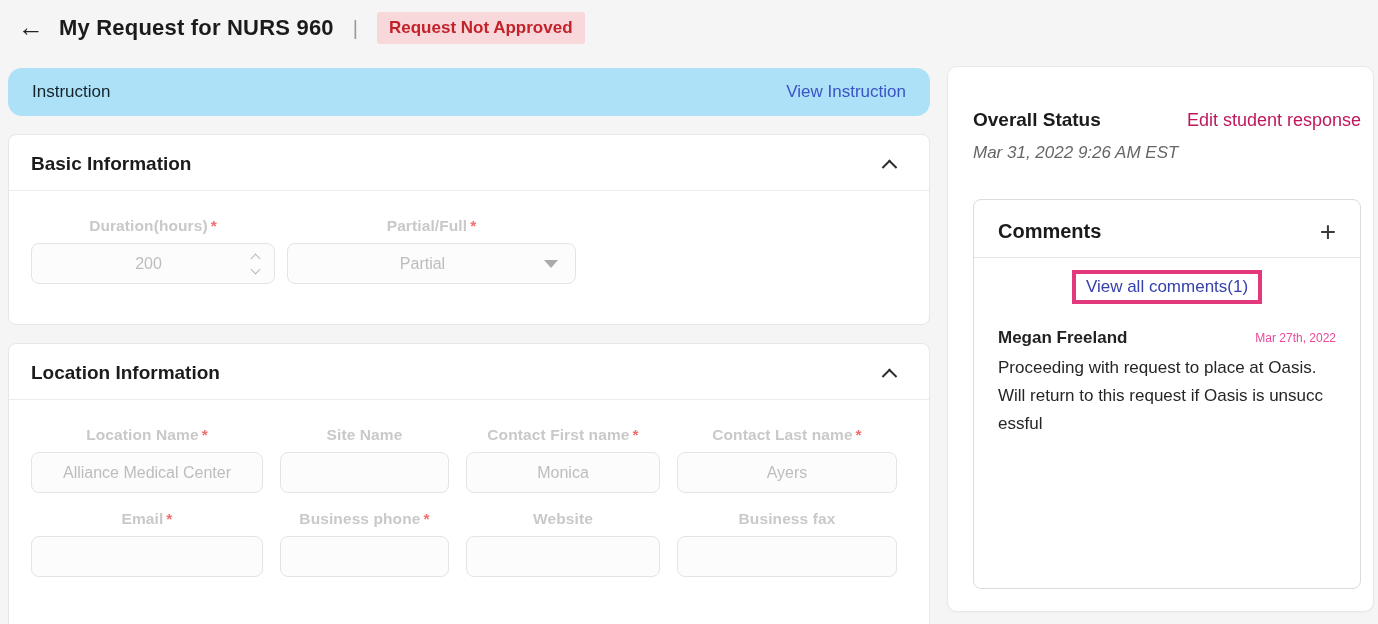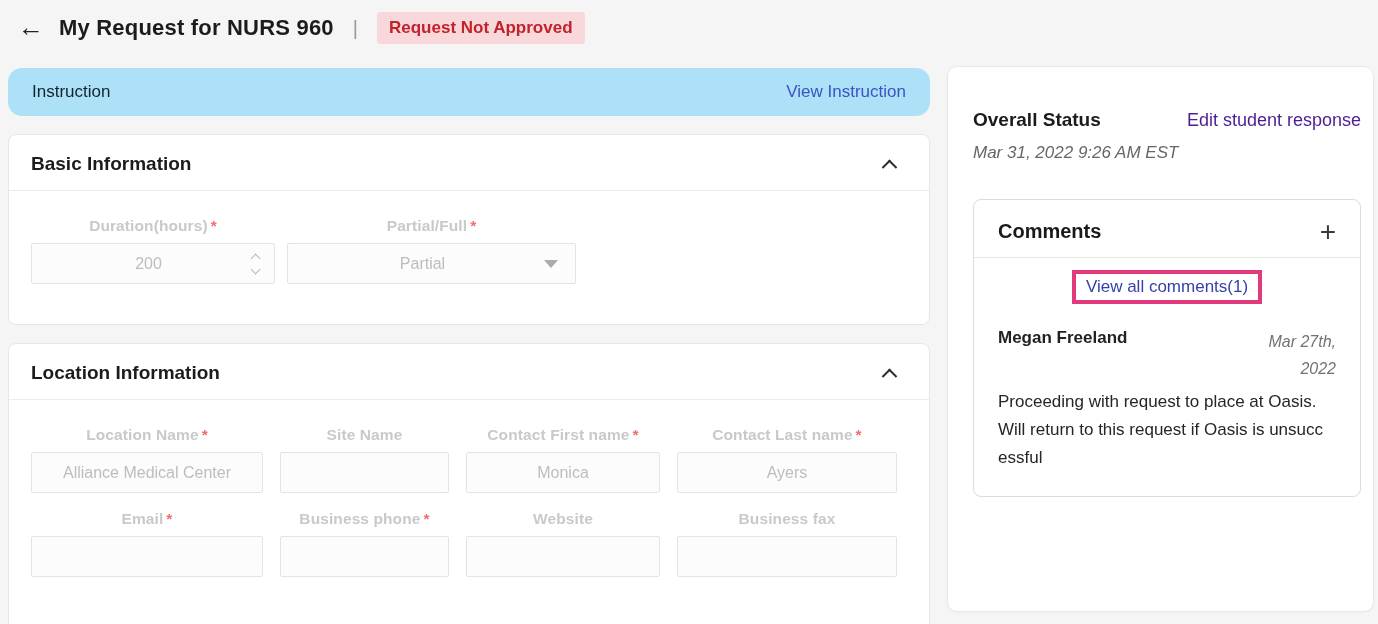--- a/index.html
+++ b/index.html
@@ -49,21 +49,21 @@
   .card-body { padding:26px 22px 40px 22px; }
   #location-card { height:300px; overflow:hidden; }
   #location-card .card-body { padding-bottom:14px; }
 
   
   .field { display:flex; flex-direction:column;text-align:center; }
   .f-label { font-size:15.5px; font-weight:bold; color:var(--disabled-label); margin-bottom:8px; letter-spacing:.1px; }
   .req { color:var(--required-red); margin-left:3px; font-weight:bold; }
   .control {
     height:41px; border:1px solid var(--input-border); background:var(--input-bg);
-    border-radius:2px; display:flex; align-items:center; padding:0 13px;
+    border-radius:8px; display:flex; align-items:center; padding:0 13px;
     font-size:16px; color:var(--input-text);
   }
   .control .val { flex:1; white-space:nowrap; overflow:hidden; }
   .basic-grid { display:flex; gap:12px; }
   .basic-grid .field:nth-child(1) .control { width:244px; }
   .basic-grid .field:nth-child(2) .control { width:289px; }
   .loc-grid { display:grid; grid-template-columns:232px 169px 194px 220px; column-gap:15px; row-gap:30px;gap:17px; }
 
   .spinner { display:flex; flex-direction:column; gap:4px; align-items:center; padding-right:2px; cursor:pointer; }
   .chev-up-sm, .chev-down-sm { width:7px; height:7px; border-left:1.5px solid #b8b8b8; border-top:1.5px solid #b8b8b8; }
@@ -71,37 +71,37 @@
   .chev-down-sm { transform:rotate(225deg); }
   .caret-down { width:0; height:0; border-left:7px solid transparent; border-right:7px solid transparent; border-top:8px solid #ababab; margin-right:4px; }
 
   
   .right-card {
     width:427px; height:546px; background:#fff; border:1px solid #e8e8e8; border-radius:10px;
     padding:42px 12px 20px 25px; box-shadow:0 1px 2px rgba(0,0,0,.03);
   }
   .status-row { display:flex; align-items:baseline; justify-content:space-between; }
   .status-title { font-size:19px; font-weight:bold; color:#1b1b1b; }
-  .edit-link { font-size:18px; color:#4c1d95; cursor:pointer; }
+  .edit-link { font-size:18px; color:#be185d; cursor:pointer; }
   .status-time { font-size:17px; font-style:italic; color:#666; margin-top:12px; }
 
-  .comments-card { border:1px solid #dcdcdc; border-radius:8px; margin-top:36px; height:298px; overflow:hidden; }
+  .comments-card { border:1px solid #dcdcdc; border-radius:8px; margin-top:36px; height:390px; overflow:hidden; }
   .comments-header { display:flex; align-items:center; justify-content:space-between; padding:20px 24px 14px 24px; border-bottom:1px solid #e5e5e5; }
   .comments-title { font-size:20px; font-weight:bold; color:#1a1a1a; }
   .plus-icon { font-size:28px; font-weight:300; color:#3a3a3a; line-height:20px; cursor:pointer; }
   .comments-body { padding:12px 24px 0 24px; }
 
   .view-all-wrap { display:flex; justify-content:center; }
   .view-all-box { border:4px solid var(--highlight-pink); background:#fff; padding:3px 10px; }
   .view-all-link { font-size:17px; color:var(--link-indigo); cursor:pointer; white-space:nowrap; }
 
   .comment { margin-top:24px; }
   .c-head { display:flex; justify-content:space-between; }
   .c-author { font-size:17px; font-weight:bold; color:#222; }
-  .c-date { font-size:16px; font-style:italic; color:#737373; width:92px; text-align:right; line-height:1.7; }
+  .c-date { font-size:12px; color:#ec4899; width:92px; text-align:right; line-height:1.7; }
   .c-text { font-size:17px; color:#262626; line-height:28px; margin-top:6px; word-break:break-all; width:330px; }
 </style>
 </head>
 <body>
 
 <div class="header">
   <span class="back-arrow">←</span>
   <span class="page-title">My Request for NURS 960</span>
   <span class="title-sep">|</span>
   <span class="status-badge">Request Not Approved</span>

